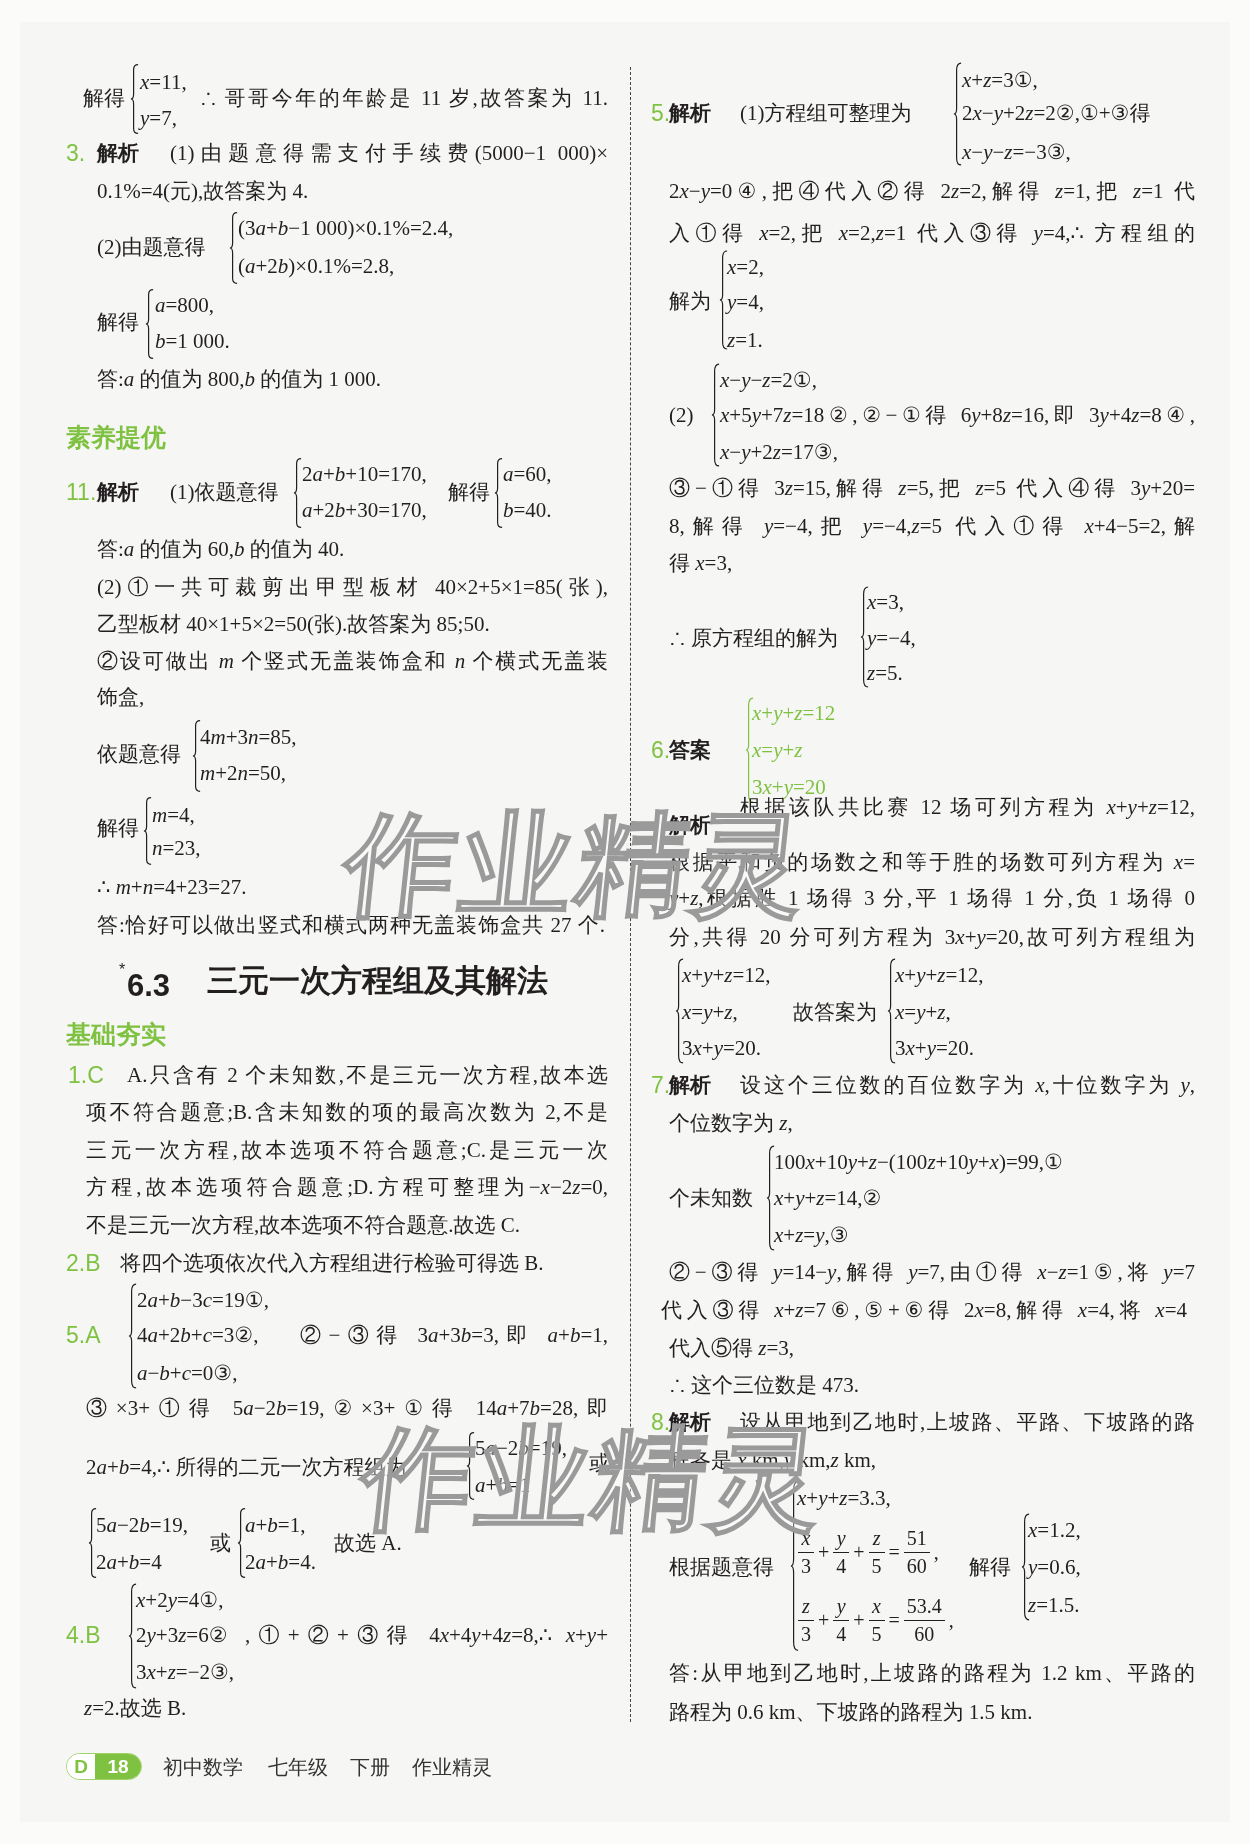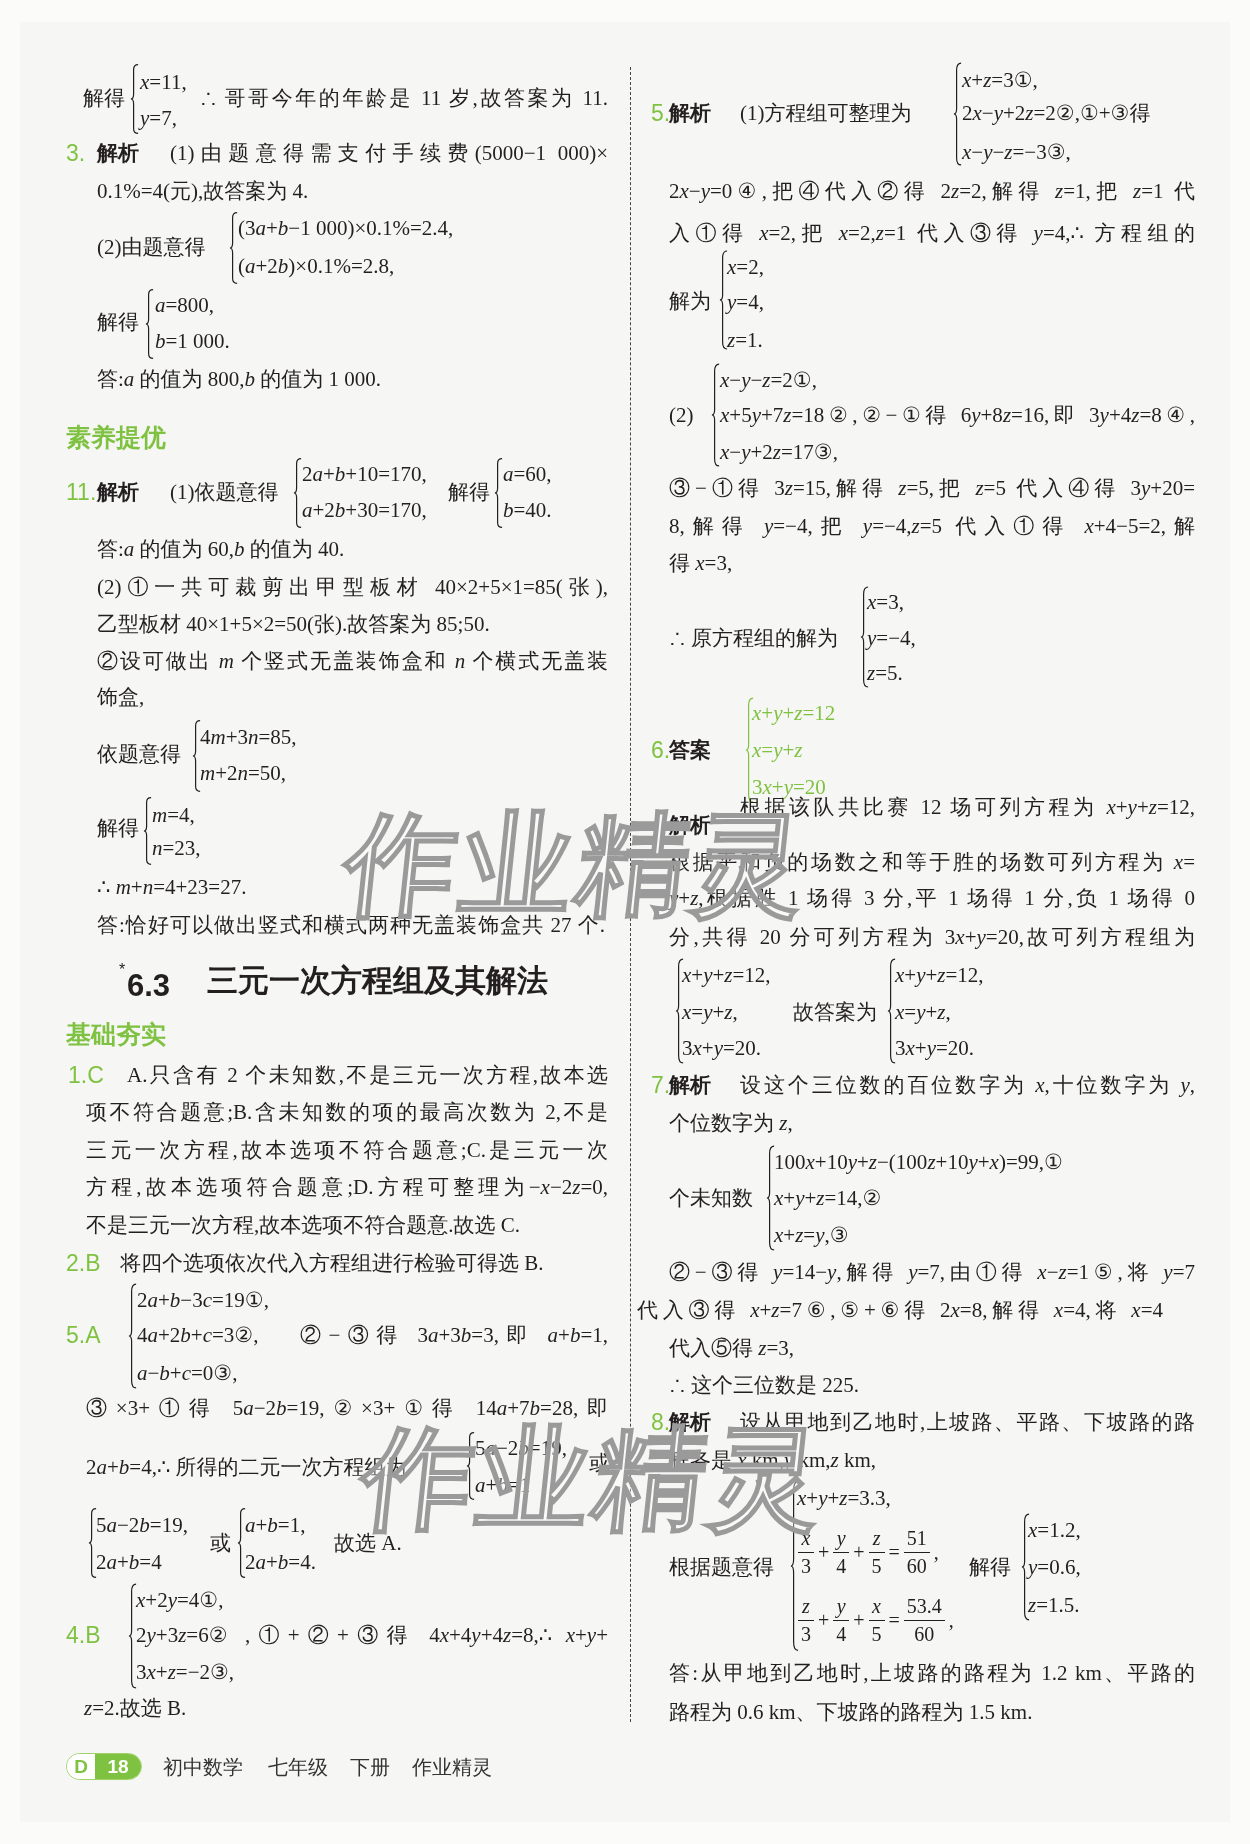--- a/index.html
+++ b/index.html
@@ -231,23 +231,23 @@
 <div class="ln m j" style="left:740px;top:1066px;width:455px">设这个三位数的百位数字为 <i>x</i>,十位数字为 <i>y</i>,</div>
 <div class="ln m" style="left:669px;top:1104px">个位数字为 <i>z</i>,</div>
 <div class="ln m" style="left:669px;top:1179px">个未知数</div>
 <svg class="brace" style="left:766px;top:1145px;height:106px" viewBox="0 0 10 100" preserveAspectRatio="none">
     <path d="M9,1 Q4,1 4,8 L4,45 Q4,50 1,50 Q4,50 4,55 L4,92 Q4,99 9,99" fill="none" stroke="#231f20" stroke-width="1.2" vector-effect="non-scaling-stroke"></path>
   </svg>
 <div class="ln m" style="left:774px;top:1143px">100<i>x</i>+10<i>y</i>+<i>z</i>−(100<i>z</i>+10<i>y</i>+<i>x</i>)=99,①</div>
 <div class="ln m" style="left:774px;top:1179px"><i>x</i>+<i>y</i>+<i>z</i>=14,②</div>
 <div class="ln m" style="left:774px;top:1216px"><i>x</i>+<i>z</i>=<i>y</i>,③</div>
 <div class="ln m j" style="left:669px;top:1253px;width:526px">②−③得 <i>y</i>=14−<i>y</i>,解得 <i>y</i>=7,由①得 <i>x</i>−<i>z</i>=1⑤,将 <i>y</i>=7</div>
-<div class="ln m j" style="left:637px;top:1291px;width:526px">代入③得 <i>x</i>+<i>z</i>=7⑥,⑤+⑥得 2<i>x</i>=8,解得 <i>x</i>=4,将 <i>x</i>=4</div>
+<div class="ln m j" style="left:661px;top:1291px;width:526px">代入③得 <i>x</i>+<i>z</i>=7⑥,⑤+⑥得 2<i>x</i>=8,解得 <i>x</i>=4,将 <i>x</i>=4</div>
 <div class="ln m" style="left:669px;top:1329px">代入⑤得 <i>z</i>=3,</div>
-<div class="ln m" style="left:669px;top:1366px">∴ 这个三位数是 225.</div>
+<div class="ln m" style="left:669px;top:1366px">∴ 这个三位数是 473.</div>
 
 <div class="num" style="left:651px;top:1403px">8.</div>
 <div class="tag" style="left:669px;top:1403px">解析</div>
 <div class="ln m j" style="left:740px;top:1403px;width:455px">设从甲地到乙地时,上坡路、平路、下坡路的路</div>
 <div class="ln m" style="left:669px;top:1441px">程各是 <i>x</i> km,<i>y</i> km,<i>z</i> km,</div>
 <div class="ln m" style="left:669px;top:1548px">根据题意得</div>
 <svg class="brace" style="left:790px;top:1480px;height:172px" viewBox="0 0 10 100" preserveAspectRatio="none">
     <path d="M9,1 Q4,1 4,6 L4,46 Q4,50 1,50 Q4,50 4,54 L4,94 Q4,99 9,99" fill="none" stroke="#231f20" stroke-width="1.2" vector-effect="non-scaling-stroke"></path>
   </svg>
 <div class="ln m" style="left:797px;top:1479px"><i>x</i>+<i>y</i>+<i>z</i>=3.3,</div>

